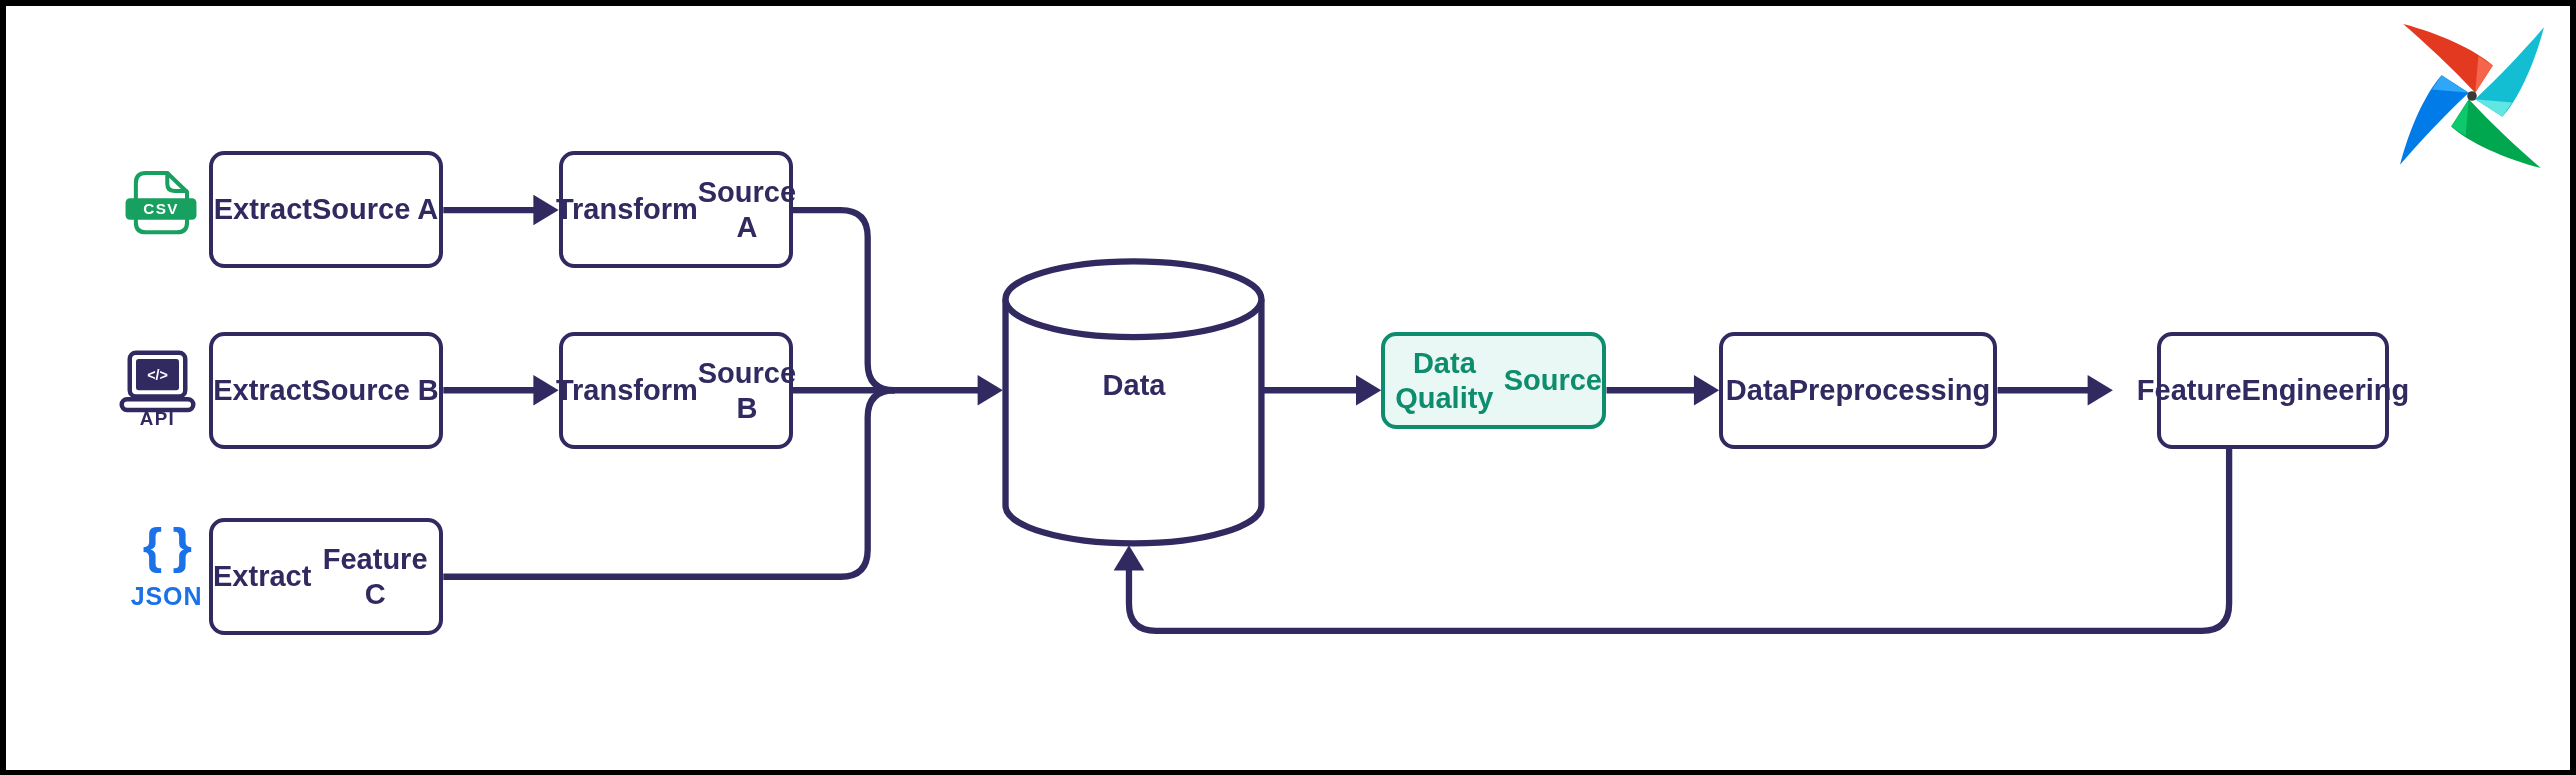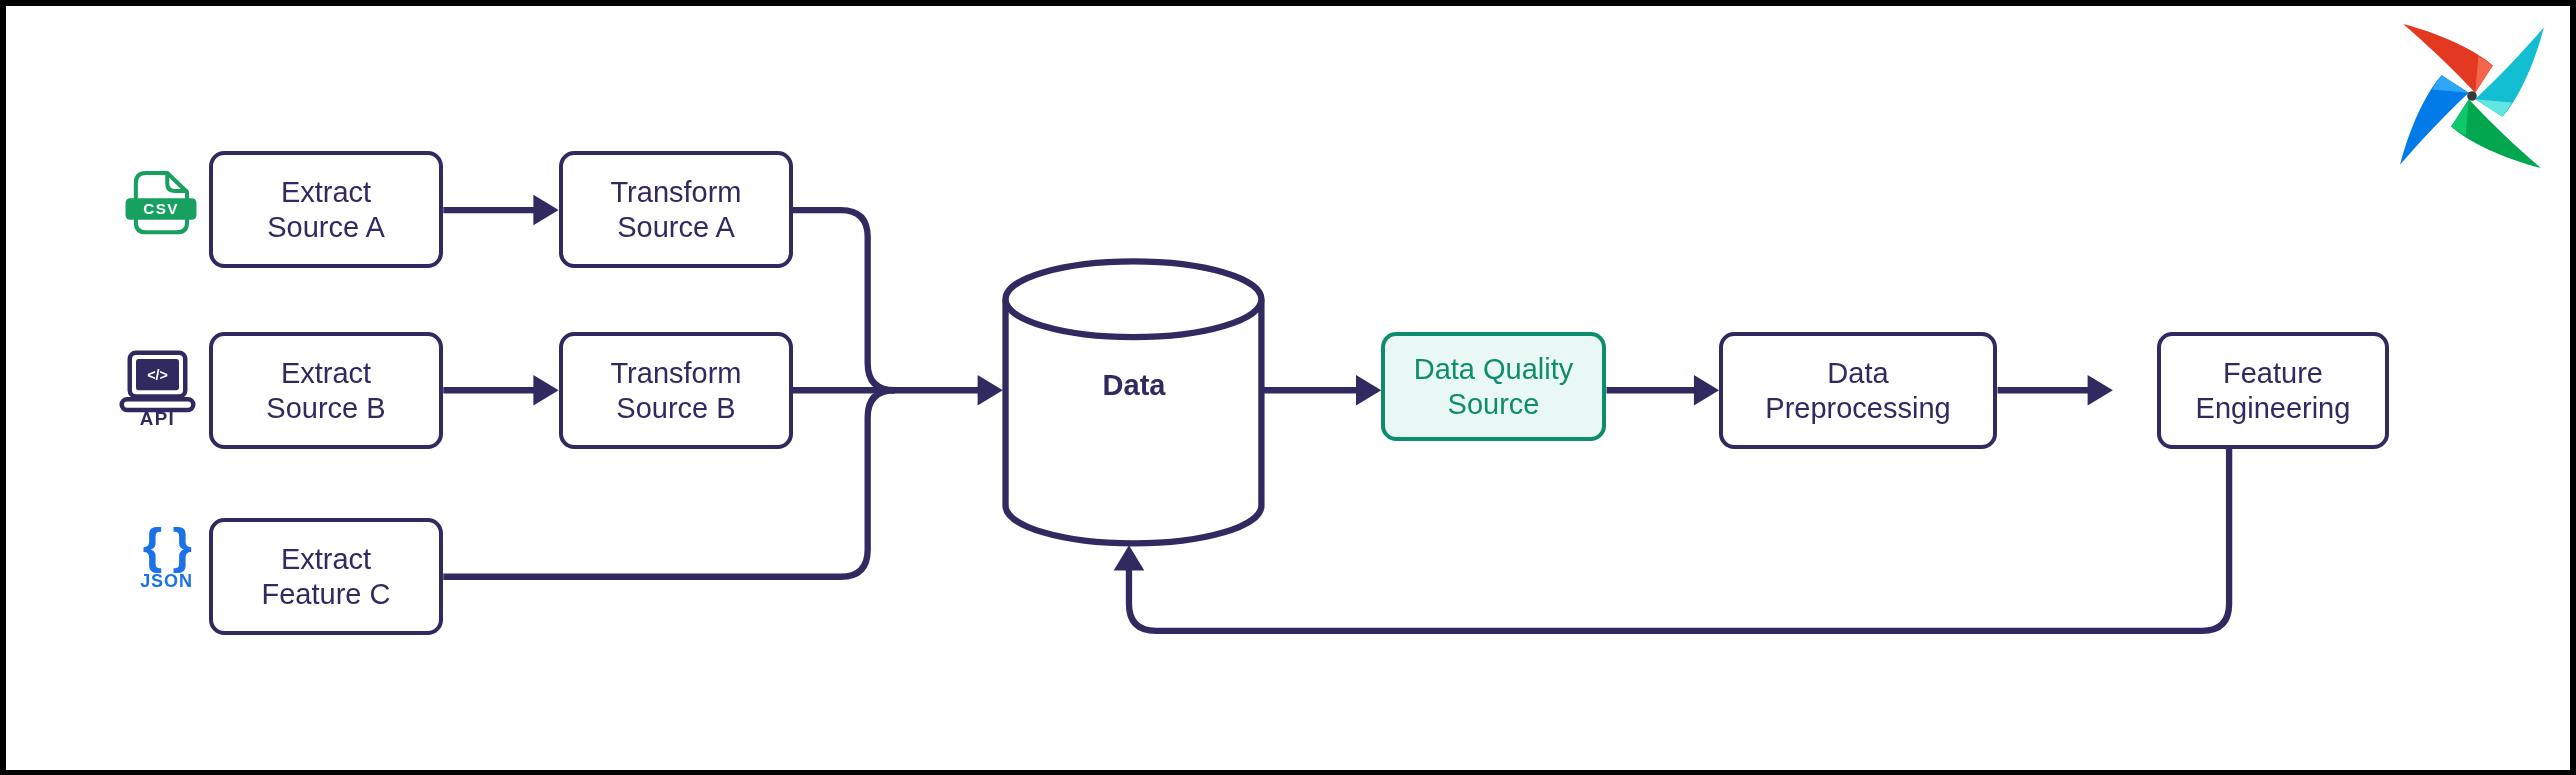--- a/index.html
+++ b/index.html
@@ -2,45 +2,45 @@
 <html style="font-size:14.4px"><head>
 <meta charset="utf-8">
 <style>
   html,body{margin:0;padding:0;background:#ffffff;}
   .canvas{position:relative;width:2576px;height:776px;background:#ffffff;overflow:hidden;
           font-family:"Liberation Sans",sans-serif;}
   .frame{position:absolute;inset:0;border:6.3px solid #000;pointer-events:none;z-index:50;}
   .connectors{position:absolute;left:0;top:0;width:2576px;height:776px;}
 
   .node{position:absolute;box-sizing:border-box;background:#fff;border:4.5px solid #302a60;
-        border-radius:15.3px;display:flex;flex-direction:column;align-items:center;
-        justify-content:center;color:#302a60;font-weight:normal;font-size:29px;line-height:1.18;
+        border-radius:15.3px;display:flex;flex-direction:row;align-items:center;
+        justify-content:center;color:#302a60;font-weight:bold;font-size:29px;line-height:1.18;
         text-align:center;z-index:10;}
   .node--green{border-color:#0e8d6e;background:#e9f8f4;color:#0e8d6e;}
 
   .n-extract-a{left:209px;top:151px;width:234px;height:117px;}
   .n-transform-a{left:559px;top:151px;width:234px;height:117px;}
   .n-extract-b{left:209px;top:332px;width:234px;height:117px;}
   .n-transform-b{left:559px;top:332px;width:234px;height:117px;}
   .n-extract-c{left:209px;top:518px;width:234px;height:117px;}
-  .n-dqc{left:1381px;top:332px;width:225px;height:109px;text-align:center;}
+  .n-dqc{left:1381px;top:332px;width:225px;height:97px;text-align:center;}
   .n-prep{left:1719px;top:332px;width:278px;height:117px;}
   .n-fe{left:2113px;top:332px;width:232px;height:117px;margin-left:44px;}
 
   .storage-label{position:absolute;left:1003px;top:368px;width:262px;text-align:center;
         color:#302a60;font-weight:bold;font-size:29px;line-height:1.18;z-index:10;}
 
   .icon-csv{position:absolute;left:124px;top:165px;z-index:10;}
   .icon-api{position:absolute;left:119px;top:350px;z-index:10;}
   .svgt{font-family:"Liberation Sans",sans-serif;font-weight:bold;}
 
   .icon-json{position:absolute;left:124px;top:521px;width:85px;text-align:center;z-index:10;
         color:#1b72e8;}
   .icon-json .braces{font-size:50px;font-weight:bold;line-height:1.0;letter-spacing:-1.8px;}
-  .icon-json .icon-label{font-size:18px;font-weight:bold;letter-spacing:0.9px;margin-top:0;}
+  .icon-json .icon-label{font-size:25px;font-weight:bold;letter-spacing:0.9px;margin-top:11px;}
 
   .airflow{position:absolute;left:2392px;top:16px;z-index:10;}
 </style>
 </head>
 <body>
 
 <div class="canvas">
 
   <svg class="connectors" viewBox="0 0 2859 861" xmlns="http://www.w3.org/2000/svg">
     <g stroke="#302a60" stroke-width="7" fill="none">

